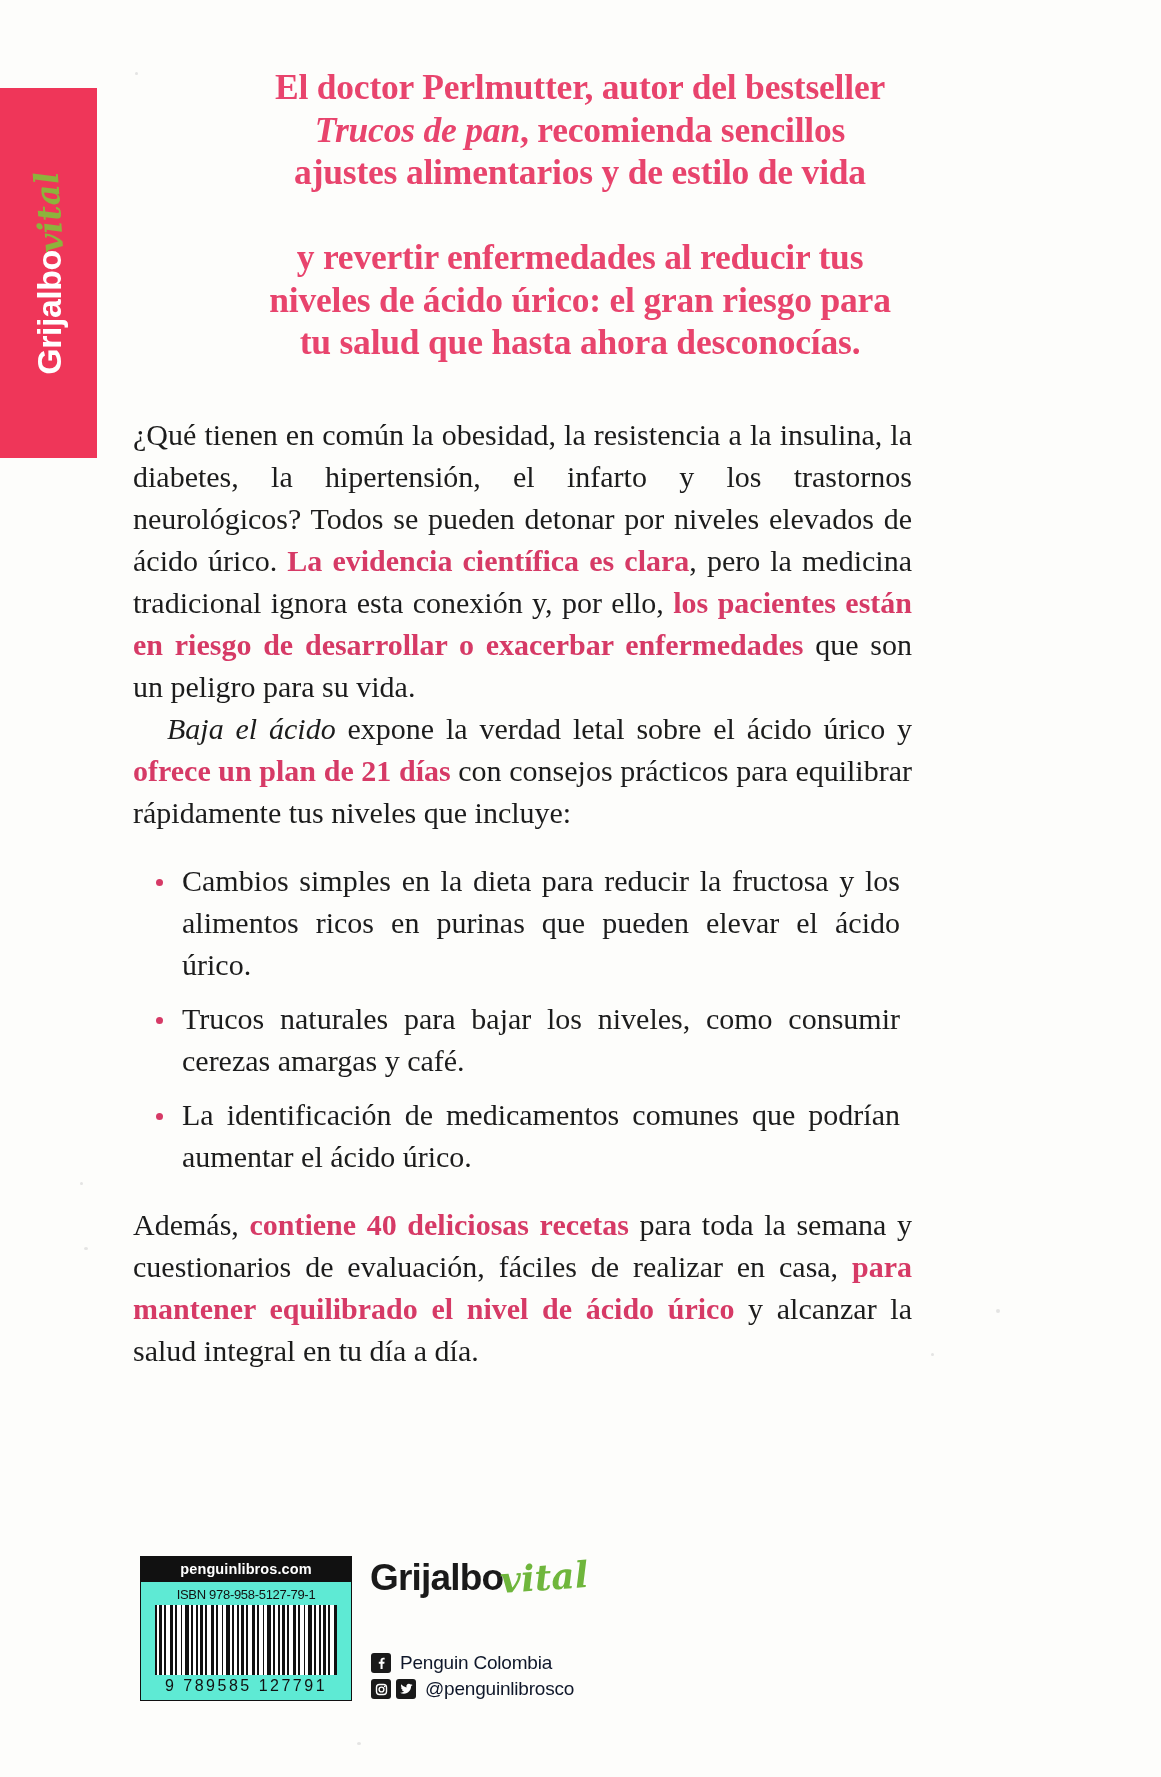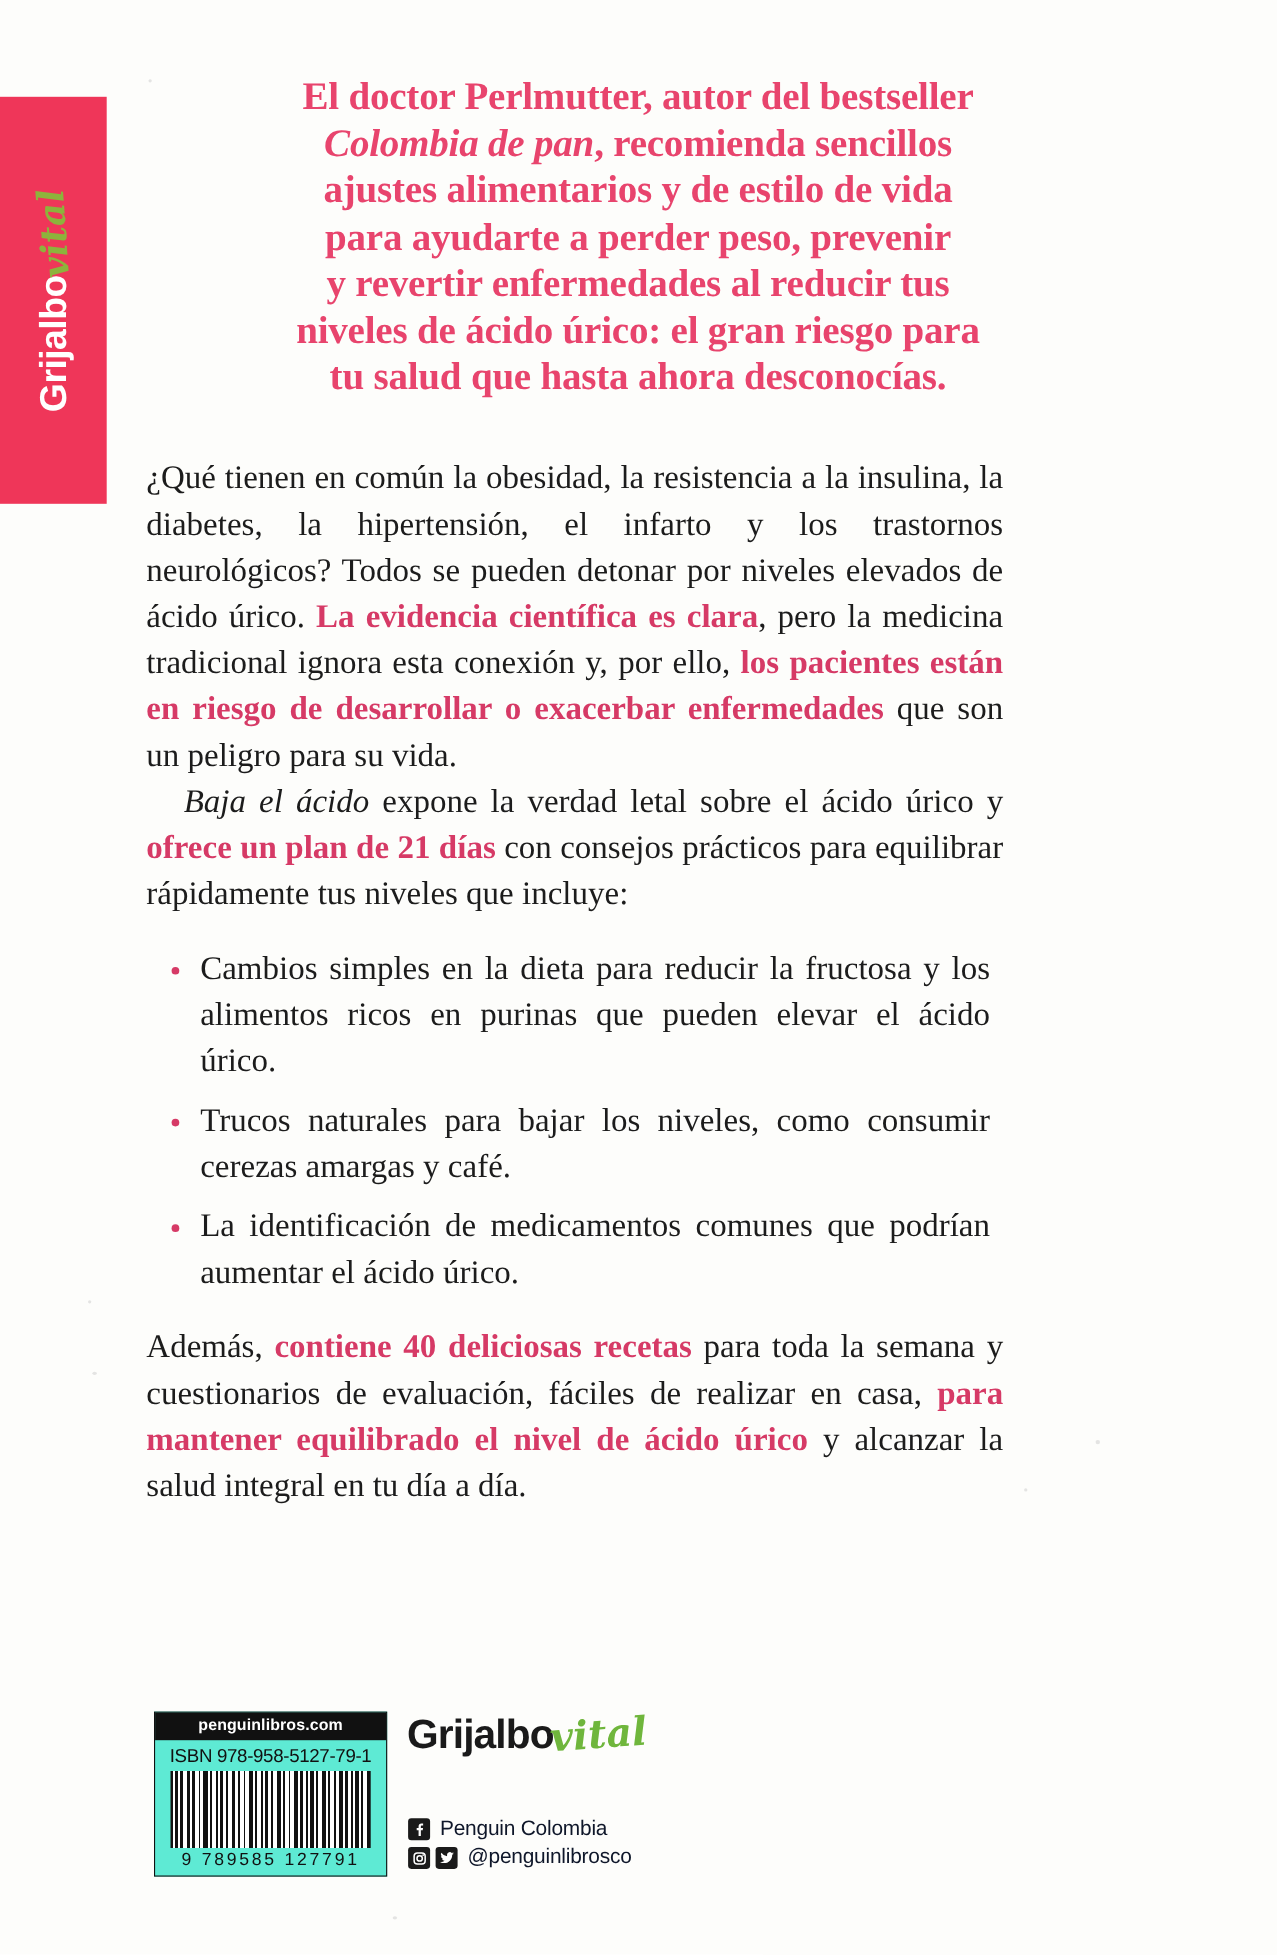--- a/index.html
+++ b/index.html
@@ -153,21 +153,21 @@
     color: #fff;
     font-family: "Liberation Sans", sans-serif;
     font-weight: bold;
     font-size: 14.5px;
     text-align: center;
     padding: 4px 0 5px 0;
     letter-spacing: 0.1px;
   }
   .barcode-isbn {
     font-family: "Liberation Sans", sans-serif;
-    font-size: 17px;
+    font-size: 13px;
     color: #111;
     text-align: center;
     padding: 5px 0 3px 0;
     letter-spacing: -0.3px;
   }
   .barcode-bars {
     height: 70px;
     margin: 0 14px;
     background:
       repeating-linear-gradient(90deg,
@@ -269,23 +269,23 @@
 
   <div class="spine">
     <div class="spine-inner">
       <span class="spine-brand">Grijalbo</span>
         <span class="spine-sub">vital</span>
     </div>
   </div>
 
   <div class="headline">
     <span>El doctor Perlmutter, autor del bestseller</span><br>
-    <em>Colombia de pan</em><span>, recomienda sencillos</span><br>
+    <em>Trucos de pan</em><span>, recomienda sencillos</span><br>
     <span>ajustes alimentarios y de estilo de vida</span><br>
-    <span>para ayudarte a perder peso, prevenir</span><br>
+    <br>
     <span>y revertir enfermedades al reducir tus</span><br>
     <span>niveles de ácido úrico: el gran riesgo para</span><br>
     <span>tu salud que hasta ahora desconocías.</span>
   </div>
 
   <div class="body-copy">
 
     <p><span>¿Qué tienen en común la obesidad, la resistencia a la insulina, la diabetes, la hipertensión, el infarto y los trastornos neurológicos? Todos se pueden detonar por niveles elevados de ácido úrico. </span><span class="hl">La evidencia científica es clara</span><span>, pero la medicina tradicional ignora esta conexión y, por ello, </span><span class="hl">los pacientes están en riesgo de desarrollar o exacerbar enfermedades</span><span> que son un peligro para su vida.</span></p>
 
     <p class="indent"><span class="it">Baja el ácido</span><span> expone la verdad letal sobre el ácido úrico y </span><span class="hl">ofrece un plan de 21 días</span><span> con consejos prácticos para equilibrar rápidamente tus niveles que incluye:</span></p>

